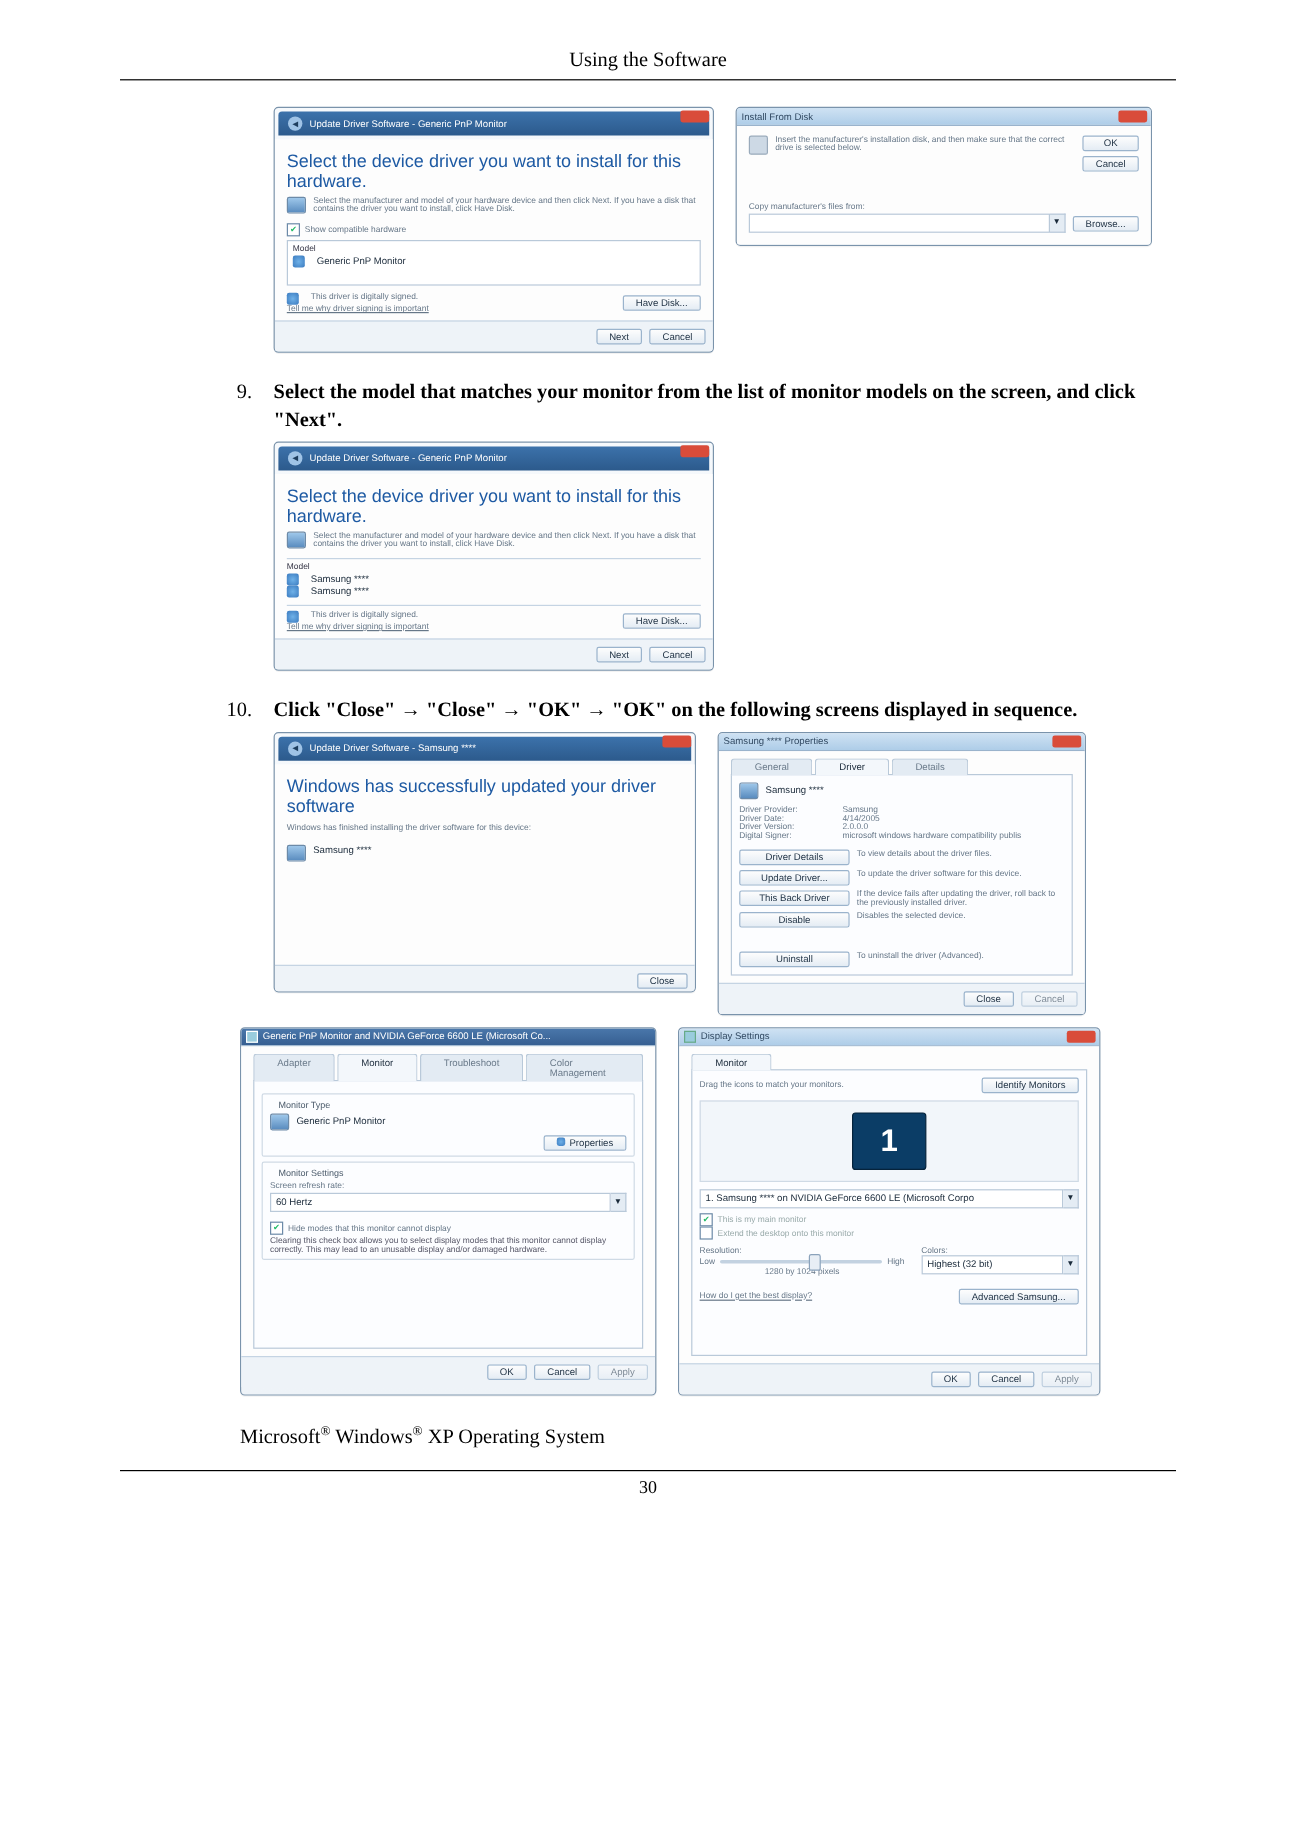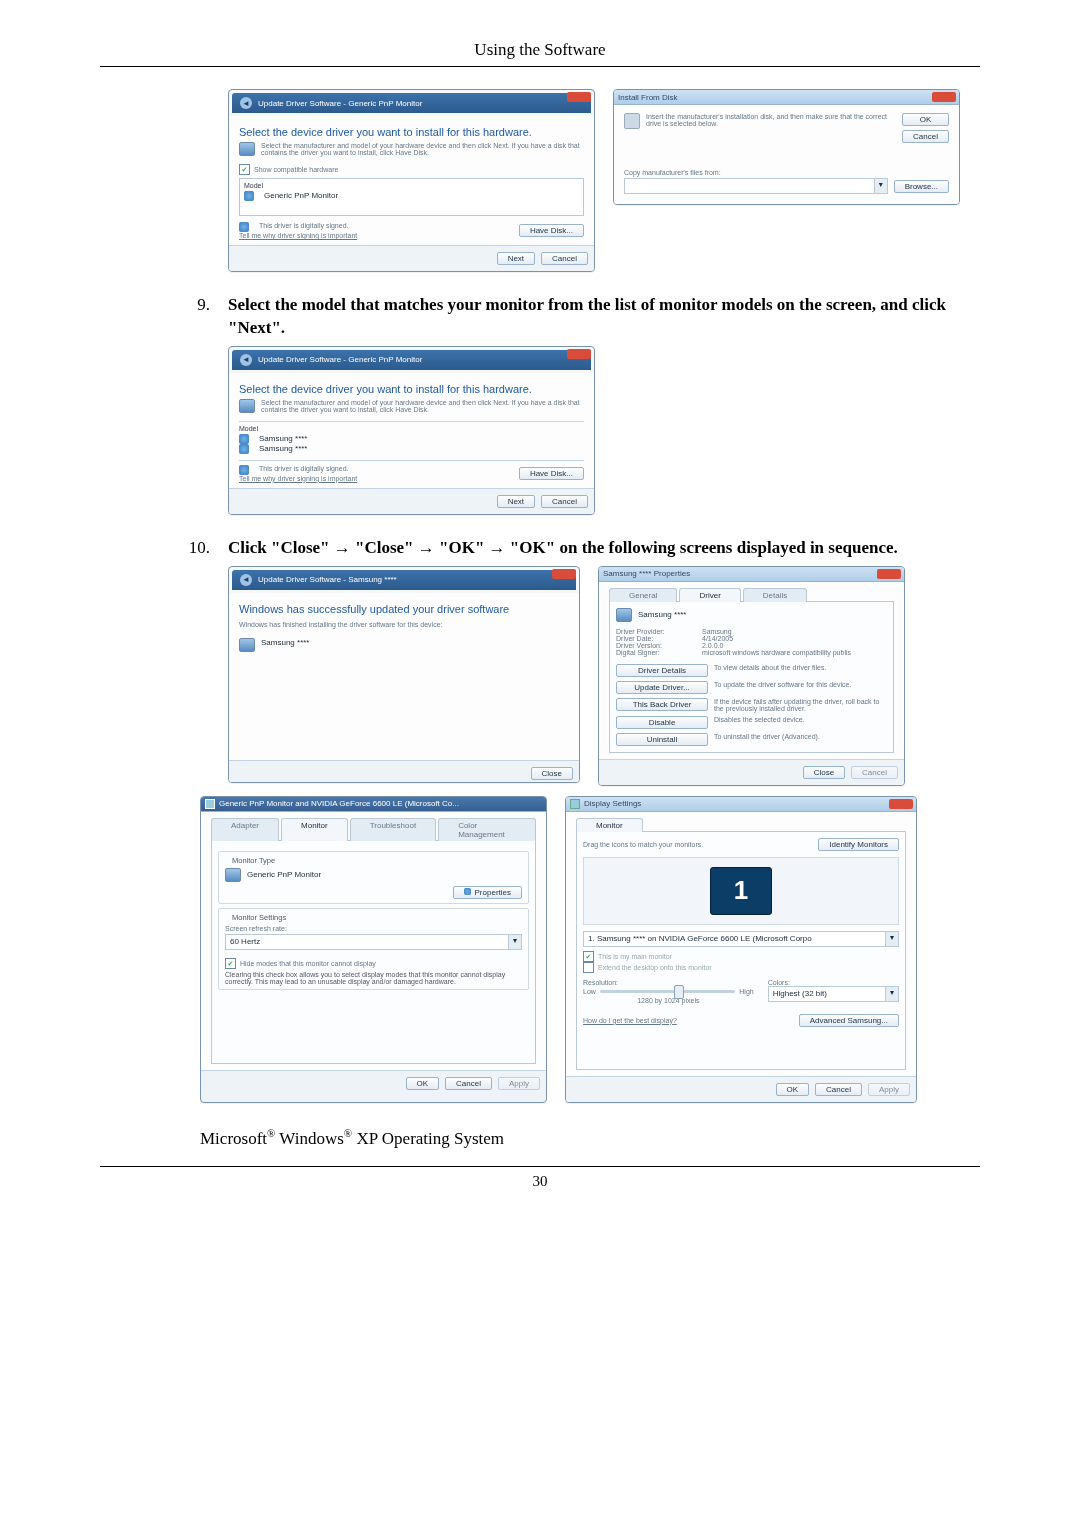--- a/index.html
+++ b/index.html
@@ -107,21 +107,21 @@
     background:#9fc3e6;display:flex;align-items:center;justify-content:center;
     color:#1e3e5e;font-size:8px;
   }
   .link {
     color: #1a5fb4;
     text-decoration: underline;
     cursor: pointer;
   }
   .section-title {
     color: #1e5aa3;
-    font-size: 11px;
+    font-size: 15px;
     margin: 4px 0 2px 0;
   }
   .thin-rule {
     border-top:1px solid #c5d4e3;
     margin:3px 0;
   }
   .list-box {
     border:1px solid #b9c9d9;
     background:#fff;
     height:30px;
@@ -368,21 +368,21 @@
               <span class="small" style="flex:1">To update the driver software for this device.</span>
             </div>
           <div class="row-flex" style="margin-top:4px">
               <span class="mini-btn" style="width:70px;text-align:center">This Back Driver</span>
               <span class="small" style="flex:1">If the device fails after updating the driver, roll back to the previously installed driver.</span>
             </div>
           <div class="row-flex" style="margin-top:4px">
               <span class="mini-btn" style="width:70px;text-align:center">Disable</span>
               <span class="small" style="flex:1">Disables the selected device.</span>
             </div>
-          <div class="row-flex" style="margin-top:4px">
+          <div class="row-flex" style="margin-top:20px">
               <span class="mini-btn" style="width:70px;text-align:center">Uninstall</span>
               <span class="small" style="flex:1">To uninstall the driver (Advanced).</span>
             </div>
         </div>
       </div>
       <div class="btn-row">
         <span class="mini-btn">Close</span>
         <span class="mini-btn" style="opacity:.55">Cancel</span>
       </div>
     </div>

